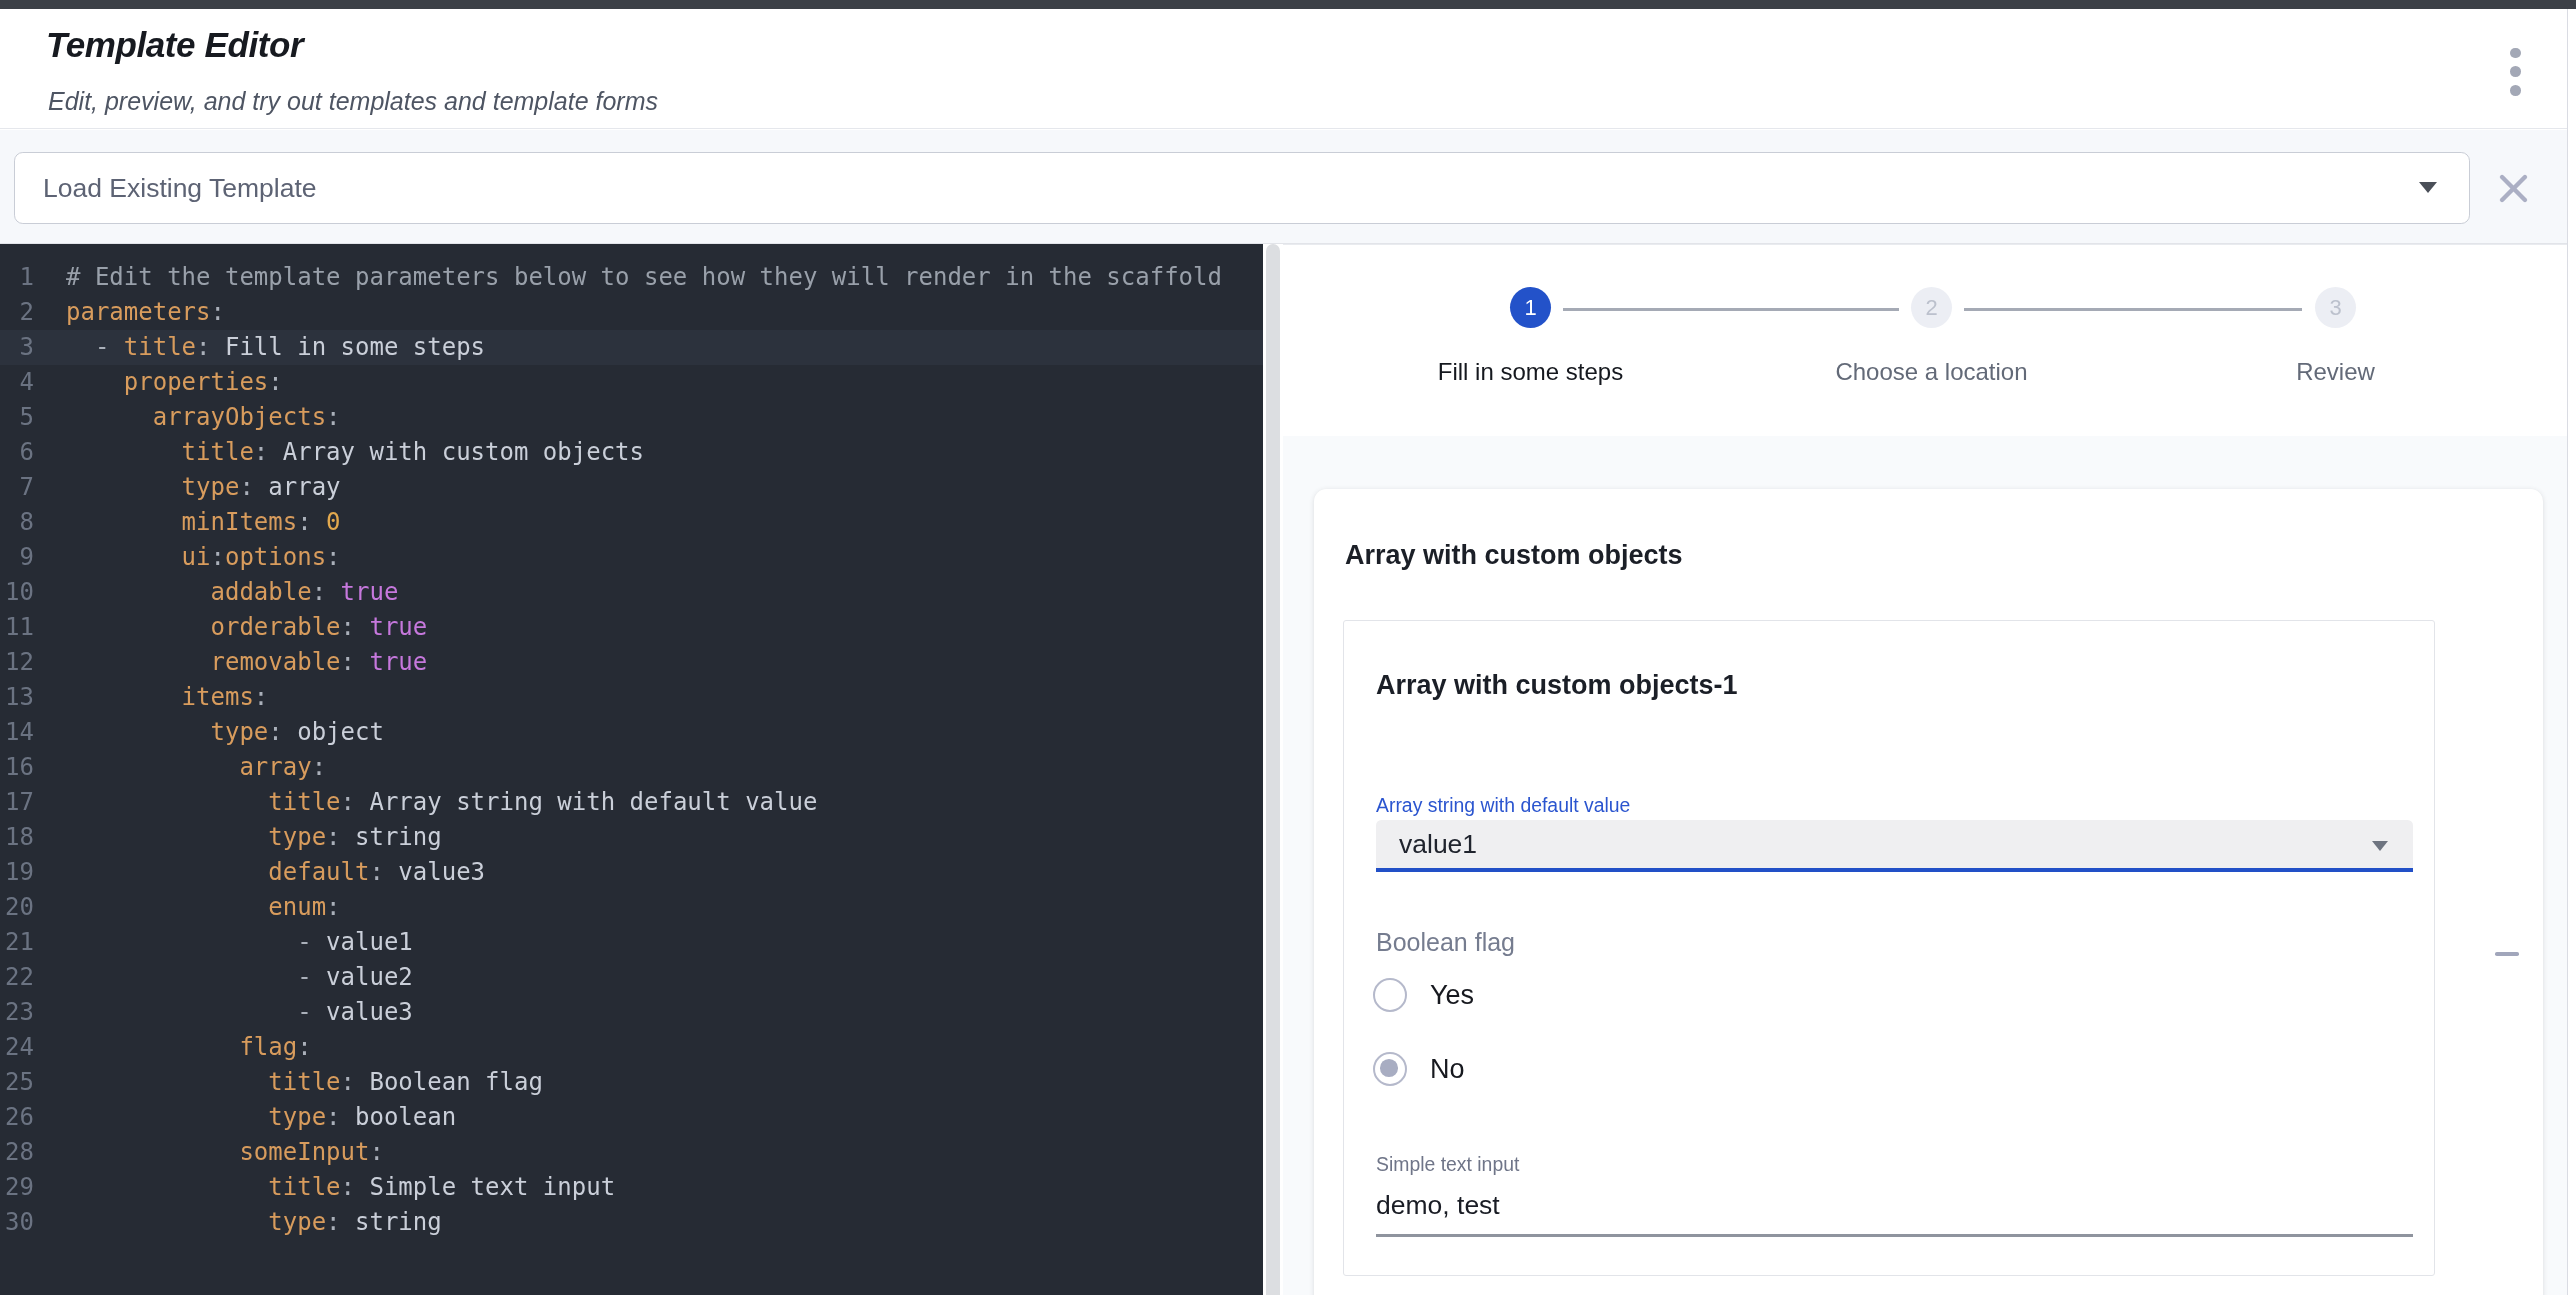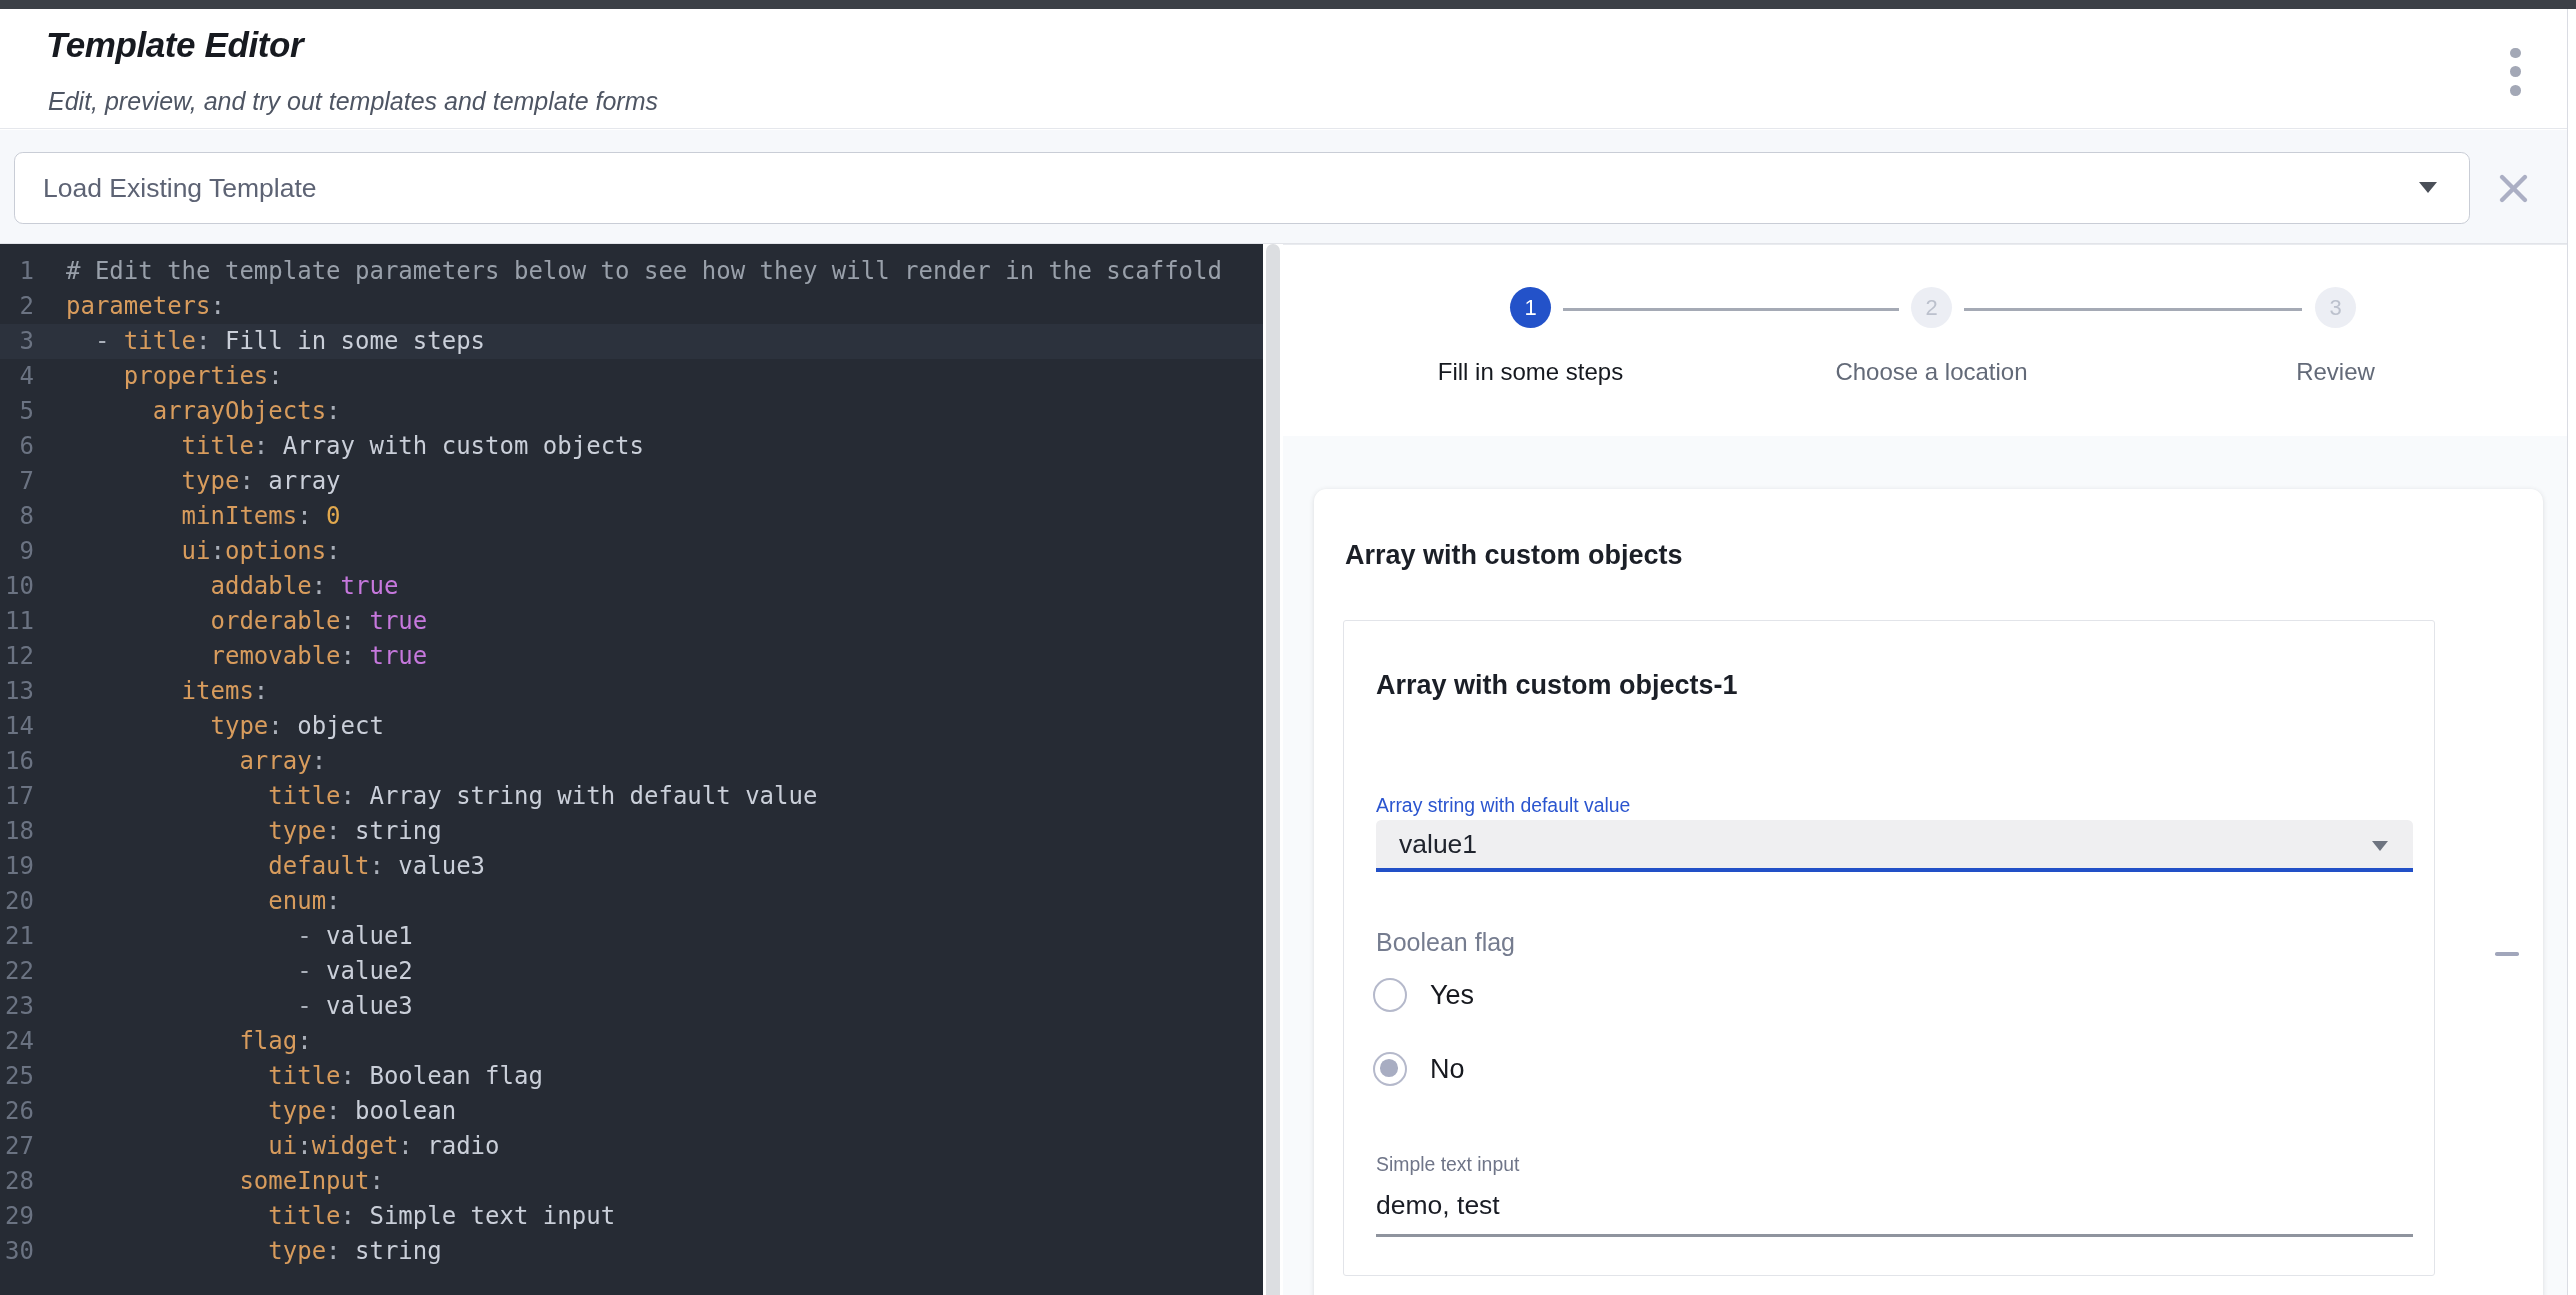--- a/index.html
+++ b/index.html
@@ -18,21 +18,21 @@
   .kebab .dot { width:10.6px; height:10.6px; border-radius:50%; background:#a3a8b6; }
 
   
   .toolbar { position:absolute; left:0; top:130px; width:2576px; height:114px; background:#f6f8fb; border-bottom:0.9px solid #e2e4e9; }
   .load-select { position:absolute; left:14px; top:22px; width:2456px; height:72px; background:#ffffff; border:1.8px solid #c9cdd6; border-radius:8.8px; display:flex; align-items:center; }
   .load-select .placeholder { margin-left:28px; font-size:26.5px; color:#5d6374; }
   .load-select .caret { position:absolute; right:32px; top:29px; width:0; height:0; border-left:9.7px solid transparent; border-right:9.7px solid transparent; border-top:11.5px solid #4a4f58; }
   .clear-btn { position:absolute; left:2495px; top:40px; width:37px; height:37px; cursor:pointer; }
 
   
-  .editor { position:absolute; left:0; top:244px; width:1263px; height:1051px; background:#262b34; overflow:hidden; font-family:"DejaVu Sans Mono",monospace; font-size:24px; padding-top:10px; }
+  .editor { position:absolute; left:0; top:244px; width:1263px; height:1051px; background:#262b34; overflow:hidden; font-family:"DejaVu Sans Mono",monospace; font-size:24px; padding-top:16px; }
   .cl { height:35px; line-height:35px; white-space:pre; }
   .cl.hl { background:#2c323d; }
   .ln { display:inline-block; width:34px; text-align:right; color:#6b7382; }
   .code { margin-left:32px; }
   .tk-cm { color:#99a0aa; }
   .tk-key { color:#d89c5d; }
   .tk-pc { color:#aab0ba; }
   .tk-st { color:#cacfd9; }
   .tk-bool { color:#c678dd; }
   .tk-num { color:#e2a94e; }
@@ -133,21 +133,20 @@
         <div class="cl"><span class="ln">17</span><span class="code"><span class="tk-pc">              </span><span class="tk-key">title</span><span class="tk-pc">:</span><span class="tk-st"> Array string with default value</span></span></div>
         <div class="cl"><span class="ln">18</span><span class="code"><span class="tk-pc">              </span><span class="tk-key">type</span><span class="tk-pc">:</span><span class="tk-st"> string</span></span></div>
         <div class="cl"><span class="ln">19</span><span class="code"><span class="tk-pc">              </span><span class="tk-key">default</span><span class="tk-pc">:</span><span class="tk-st"> value3</span></span></div>
         <div class="cl"><span class="ln">20</span><span class="code"><span class="tk-pc">              </span><span class="tk-key">enum</span><span class="tk-pc">:</span></span></div>
         <div class="cl"><span class="ln">21</span><span class="code"><span class="tk-pc">                - </span><span class="tk-st">value1</span></span></div>
         <div class="cl"><span class="ln">22</span><span class="code"><span class="tk-pc">                - </span><span class="tk-st">value2</span></span></div>
         <div class="cl"><span class="ln">23</span><span class="code"><span class="tk-pc">                - </span><span class="tk-st">value3</span></span></div>
         <div class="cl"><span class="ln">24</span><span class="code"><span class="tk-pc">            </span><span class="tk-key">flag</span><span class="tk-pc">:</span></span></div>
         <div class="cl"><span class="ln">25</span><span class="code"><span class="tk-pc">              </span><span class="tk-key">title</span><span class="tk-pc">:</span><span class="tk-st"> Boolean flag</span></span></div>
         <div class="cl"><span class="ln">26</span><span class="code"><span class="tk-pc">              </span><span class="tk-key">type</span><span class="tk-pc">:</span><span class="tk-st"> boolean</span></span></div>
-        <div class="cl"><span class="ln">27</span><span class="code"><span class="tk-pc">              </span><span class="tk-key">ui</span><span class="tk-pc">:</span><span class="tk-key">widget</span><span class="tk-pc">:</span><span class="tk-st"> radio</span></span></div>
         <div class="cl"><span class="ln">28</span><span class="code"><span class="tk-pc">            </span><span class="tk-key">someInput</span><span class="tk-pc">:</span></span></div>
         <div class="cl"><span class="ln">29</span><span class="code"><span class="tk-pc">              </span><span class="tk-key">title</span><span class="tk-pc">:</span><span class="tk-st"> Simple text input</span></span></div>
         <div class="cl"><span class="ln">30</span><span class="code"><span class="tk-pc">              </span><span class="tk-key">type</span><span class="tk-pc">:</span><span class="tk-st"> string</span></span></div>
       </div>
   </div>
   <div class="editor-scroll">
     <div class="thumb"></div>
   </div>
 
   <div class="right-panel">

